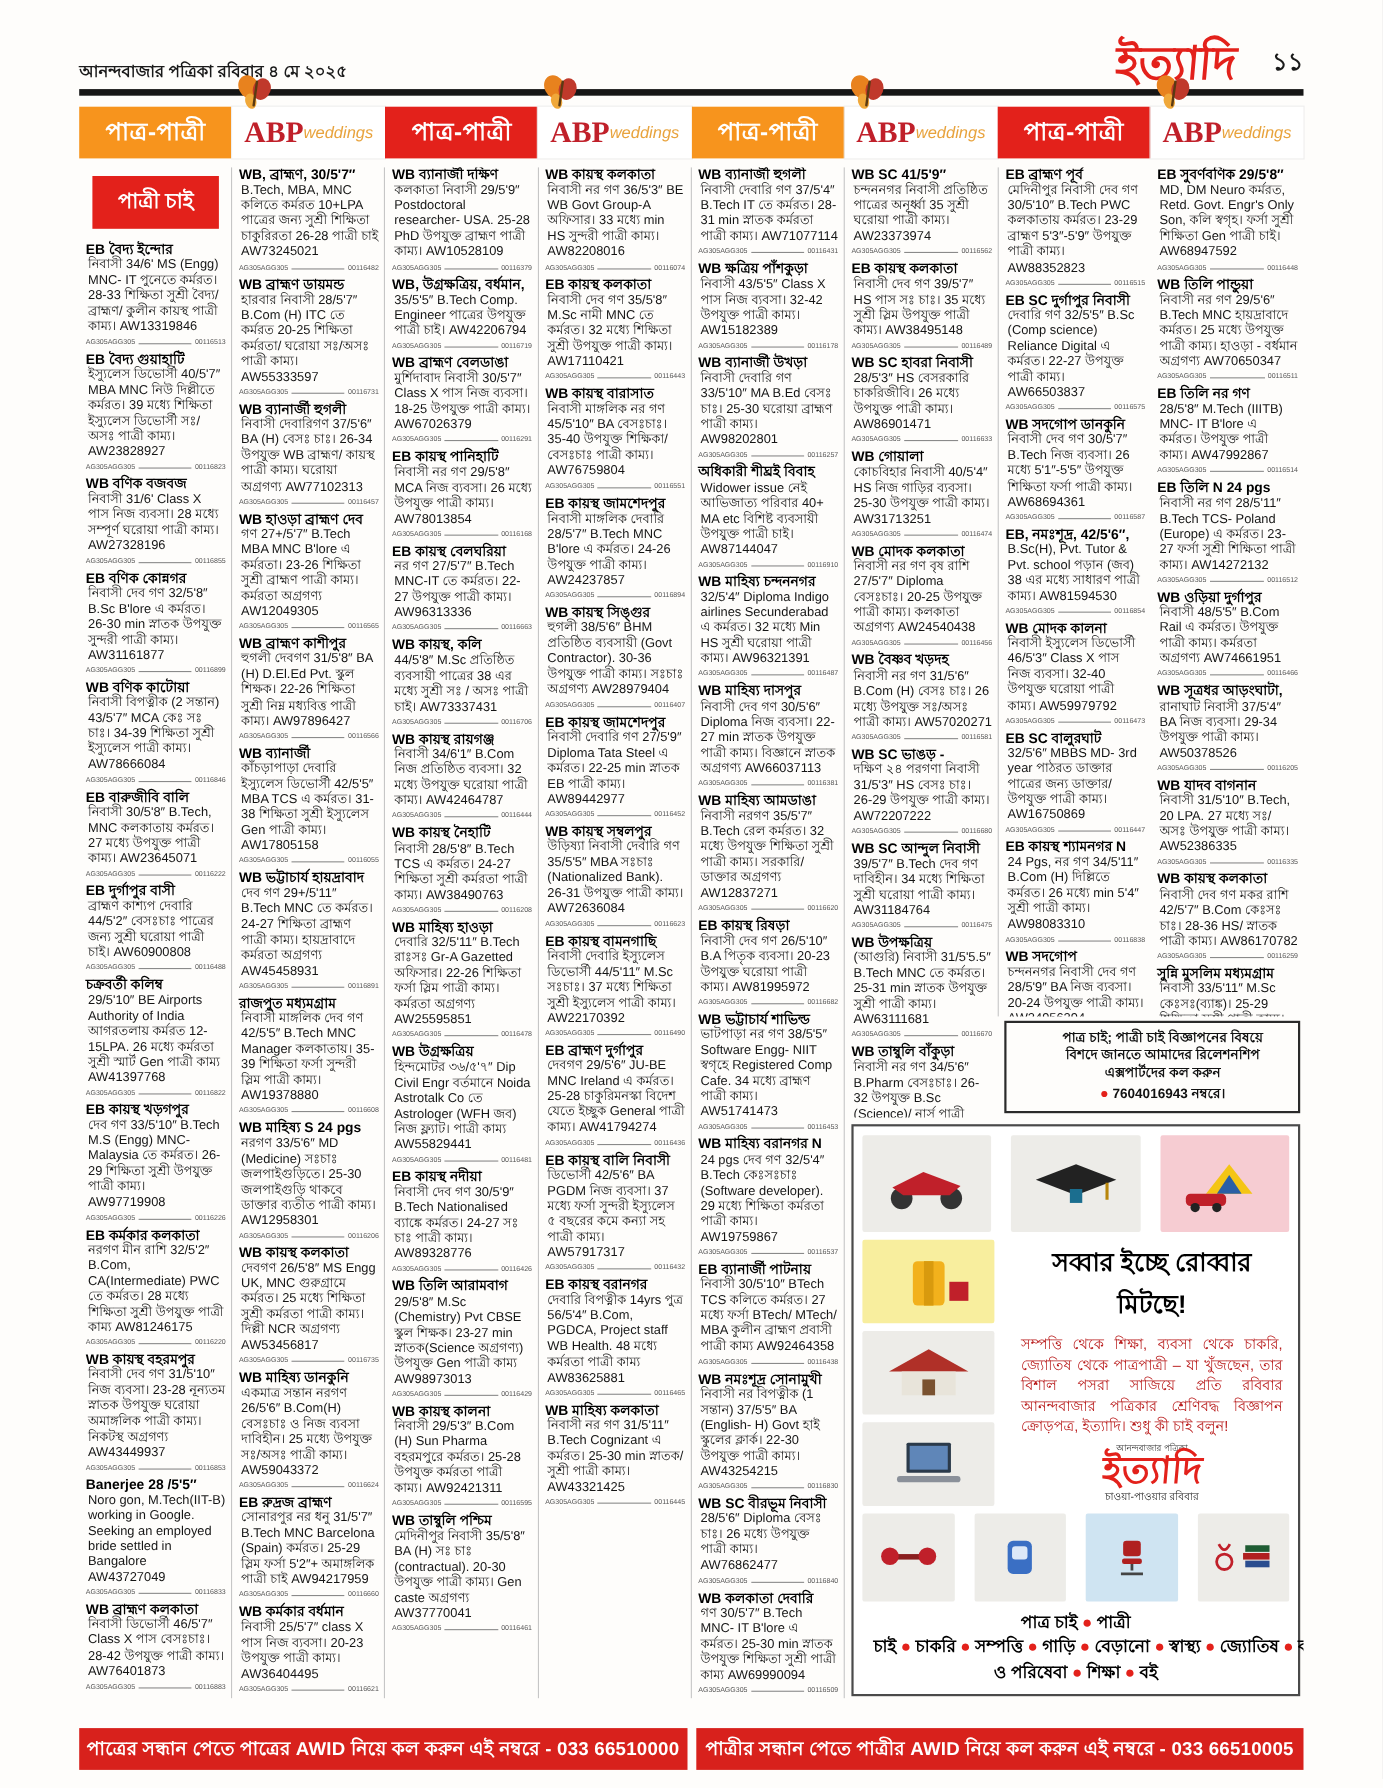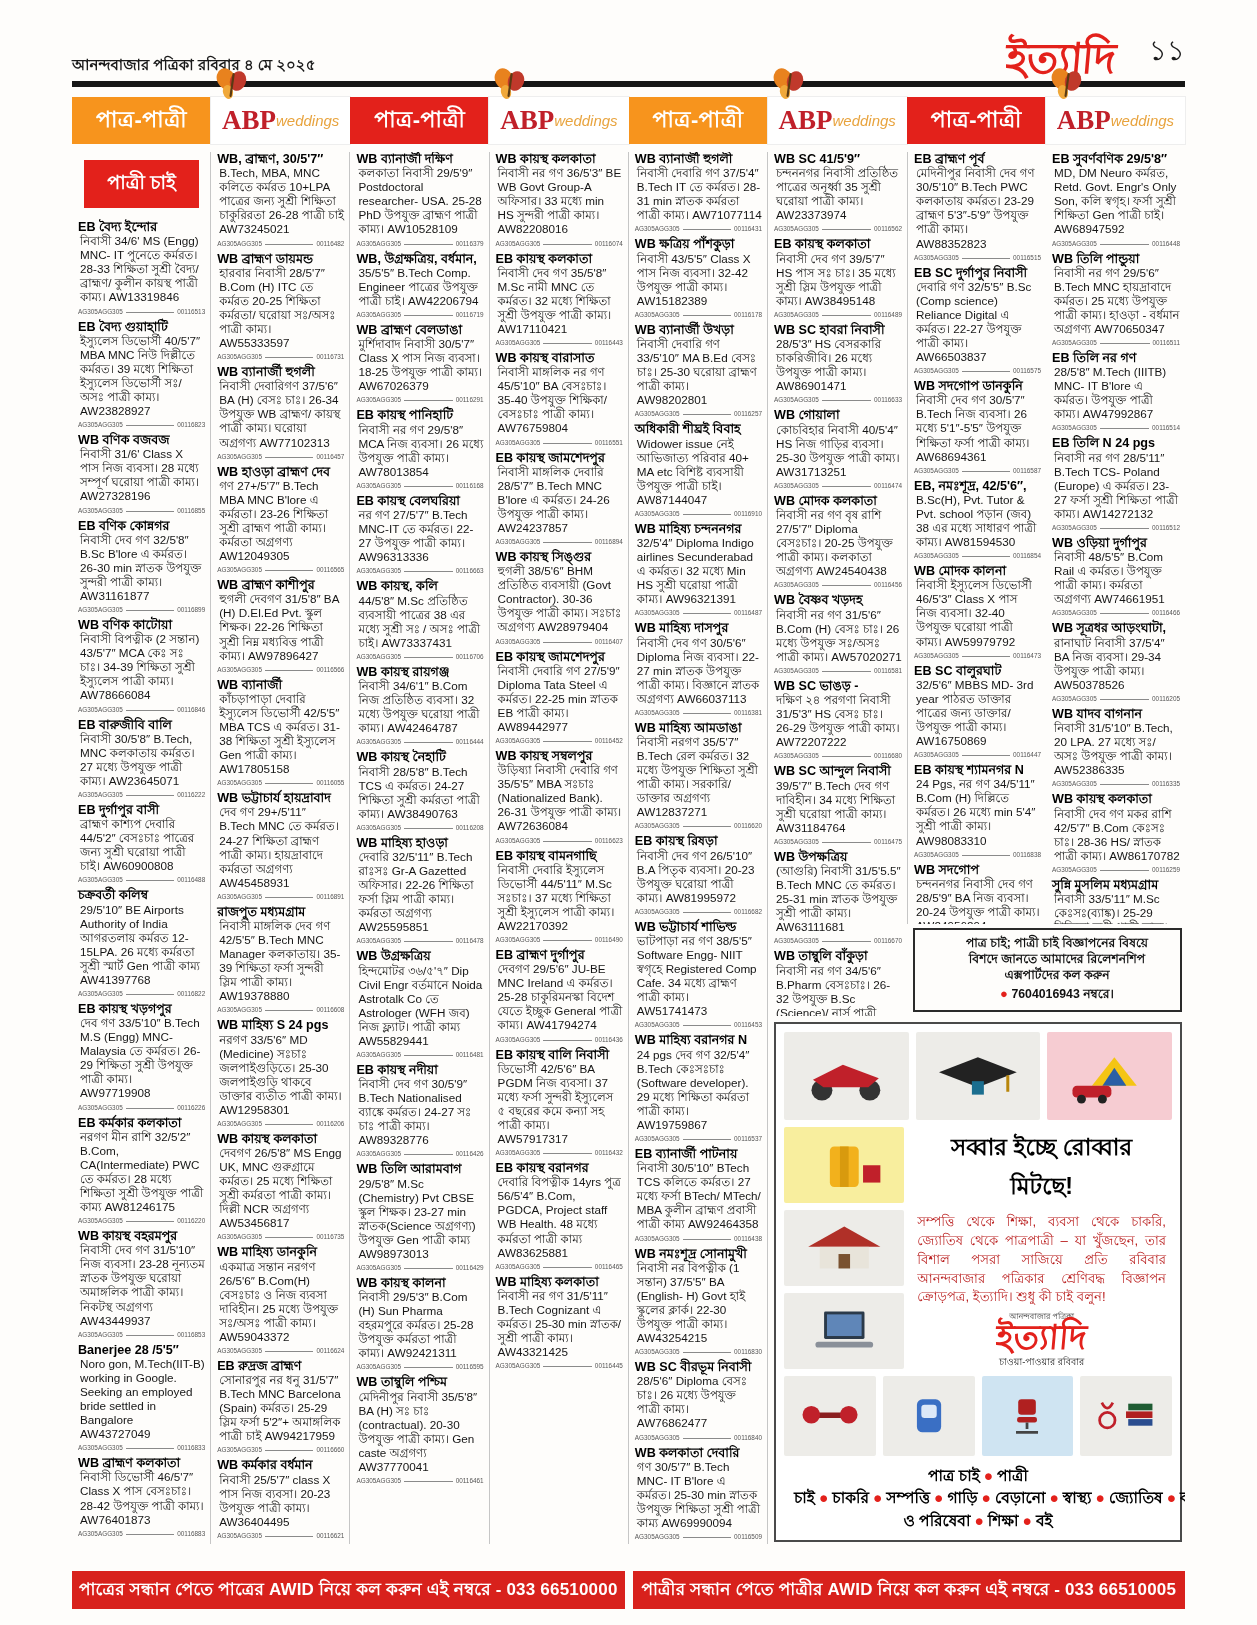--- a/index.html
+++ b/index.html
@@ -5,21 +5,21 @@
   html,body{margin:0;padding:0;background:#e9e9e9;}
   .page{width:1257px;height:1625px;background:#fefdfb;position:relative;overflow:hidden;
         font-family:"Liberation Sans",sans-serif;color:#111;margin:0 auto;}
   .inner{margin:0 72px;}
   
   .masthead{display:flex;justify-content:space-between;align-items:flex-end;padding-top:30px;height:48px;}
   .mast-date{font-weight:bold;font-size:15px;color:#1a1a1a;}
   .mast-right{display:flex;align-items:flex-end;gap:34px;}
   .itadi-script{color:#e3211b;font-size:42px;font-weight:bold;line-height:.85;
                 font-family:"Liberation Serif",serif;transform:skewX(-5deg);letter-spacing:-1px;}
-  .page-no{font-size:28px;color:#1a1a1a;padding-bottom:2px;}
+  .page-no{font-size:22px;color:#1a1a1a;padding-bottom:2px;font-weight:bold;}
   .rule{height:6px;background:#161616;margin-top:3px;}
   
   .banner{display:flex;height:47px;margin-top:10px;position:relative;}
   .bcell{flex:1;display:flex;align-items:center;justify-content:center;position:relative;}
   .bcell.patra{color:#fff;font-weight:bold;font-size:22px;letter-spacing:.5px;}
   .bcell.abp{background:#fff;outline:1px solid #eee;}
   .abp-a{color:#c0202a;font-family:"Liberation Serif",serif;font-weight:bold;font-size:27px;line-height:1;}
   .abp-w{color:#e8a33d;font-size:15px;font-style:italic;}
   .butterfly{position:absolute;top:-30px;left:4px;width:34px;height:34px;}
   
@@ -39,21 +39,21 @@
   .adfoot{display:flex;align-items:flex-end;gap:3px;font-size:6.4px;color:#555;margin:3px 0 5px;}
   .adfoot .ln{flex:1;border-bottom:1px solid #8a8a8a;margin-bottom:2px;}
   
   .notice{grid-column:2/4;border:2px solid #2a2a2a;margin:4px 3px 4px 6px;padding:6px 8px 7px;
           font-size:12.3px;font-weight:bold;text-align:center;line-height:1.3;align-self:end;}
   .notice .ph-row{margin-top:2px;}
   .notice .dot{color:#e3211b;font-size:13px;}
   
   .promo{grid-column:1/4;border:2px solid #4a4a4a;margin:6px 3px 2px 6px;padding:8px;
          display:flex;flex-direction:column;gap:7px;background:#fff;}
-  .prow{display:flex;gap:7px;}
+  .prow{display:flex;gap:18px;}
   .tile{border-radius:2px;display:flex;align-items:center;justify-content:center;overflow:hidden;}
   .tile svg{width:72%;height:72%;}
   .promo-top .tile{flex:1;height:88px;}
   .promo-mid{flex:1;}
   .pm-left{width:31%;display:flex;flex-direction:column;gap:7px;}
   .pm-left .tile{flex:1;min-height:70px;}
   .pm-right{flex:1;display:flex;flex-direction:column;justify-content:center;gap:6px;padding:2px 6px;}
   .promo-head{font-size:23px;font-weight:bold;text-align:center;color:#000;}
   .promo-body{font-size:13.2px;line-height:1.42;text-align:justify;color:#b91c1c;}
   .promo-logo{text-align:center;line-height:1;}

